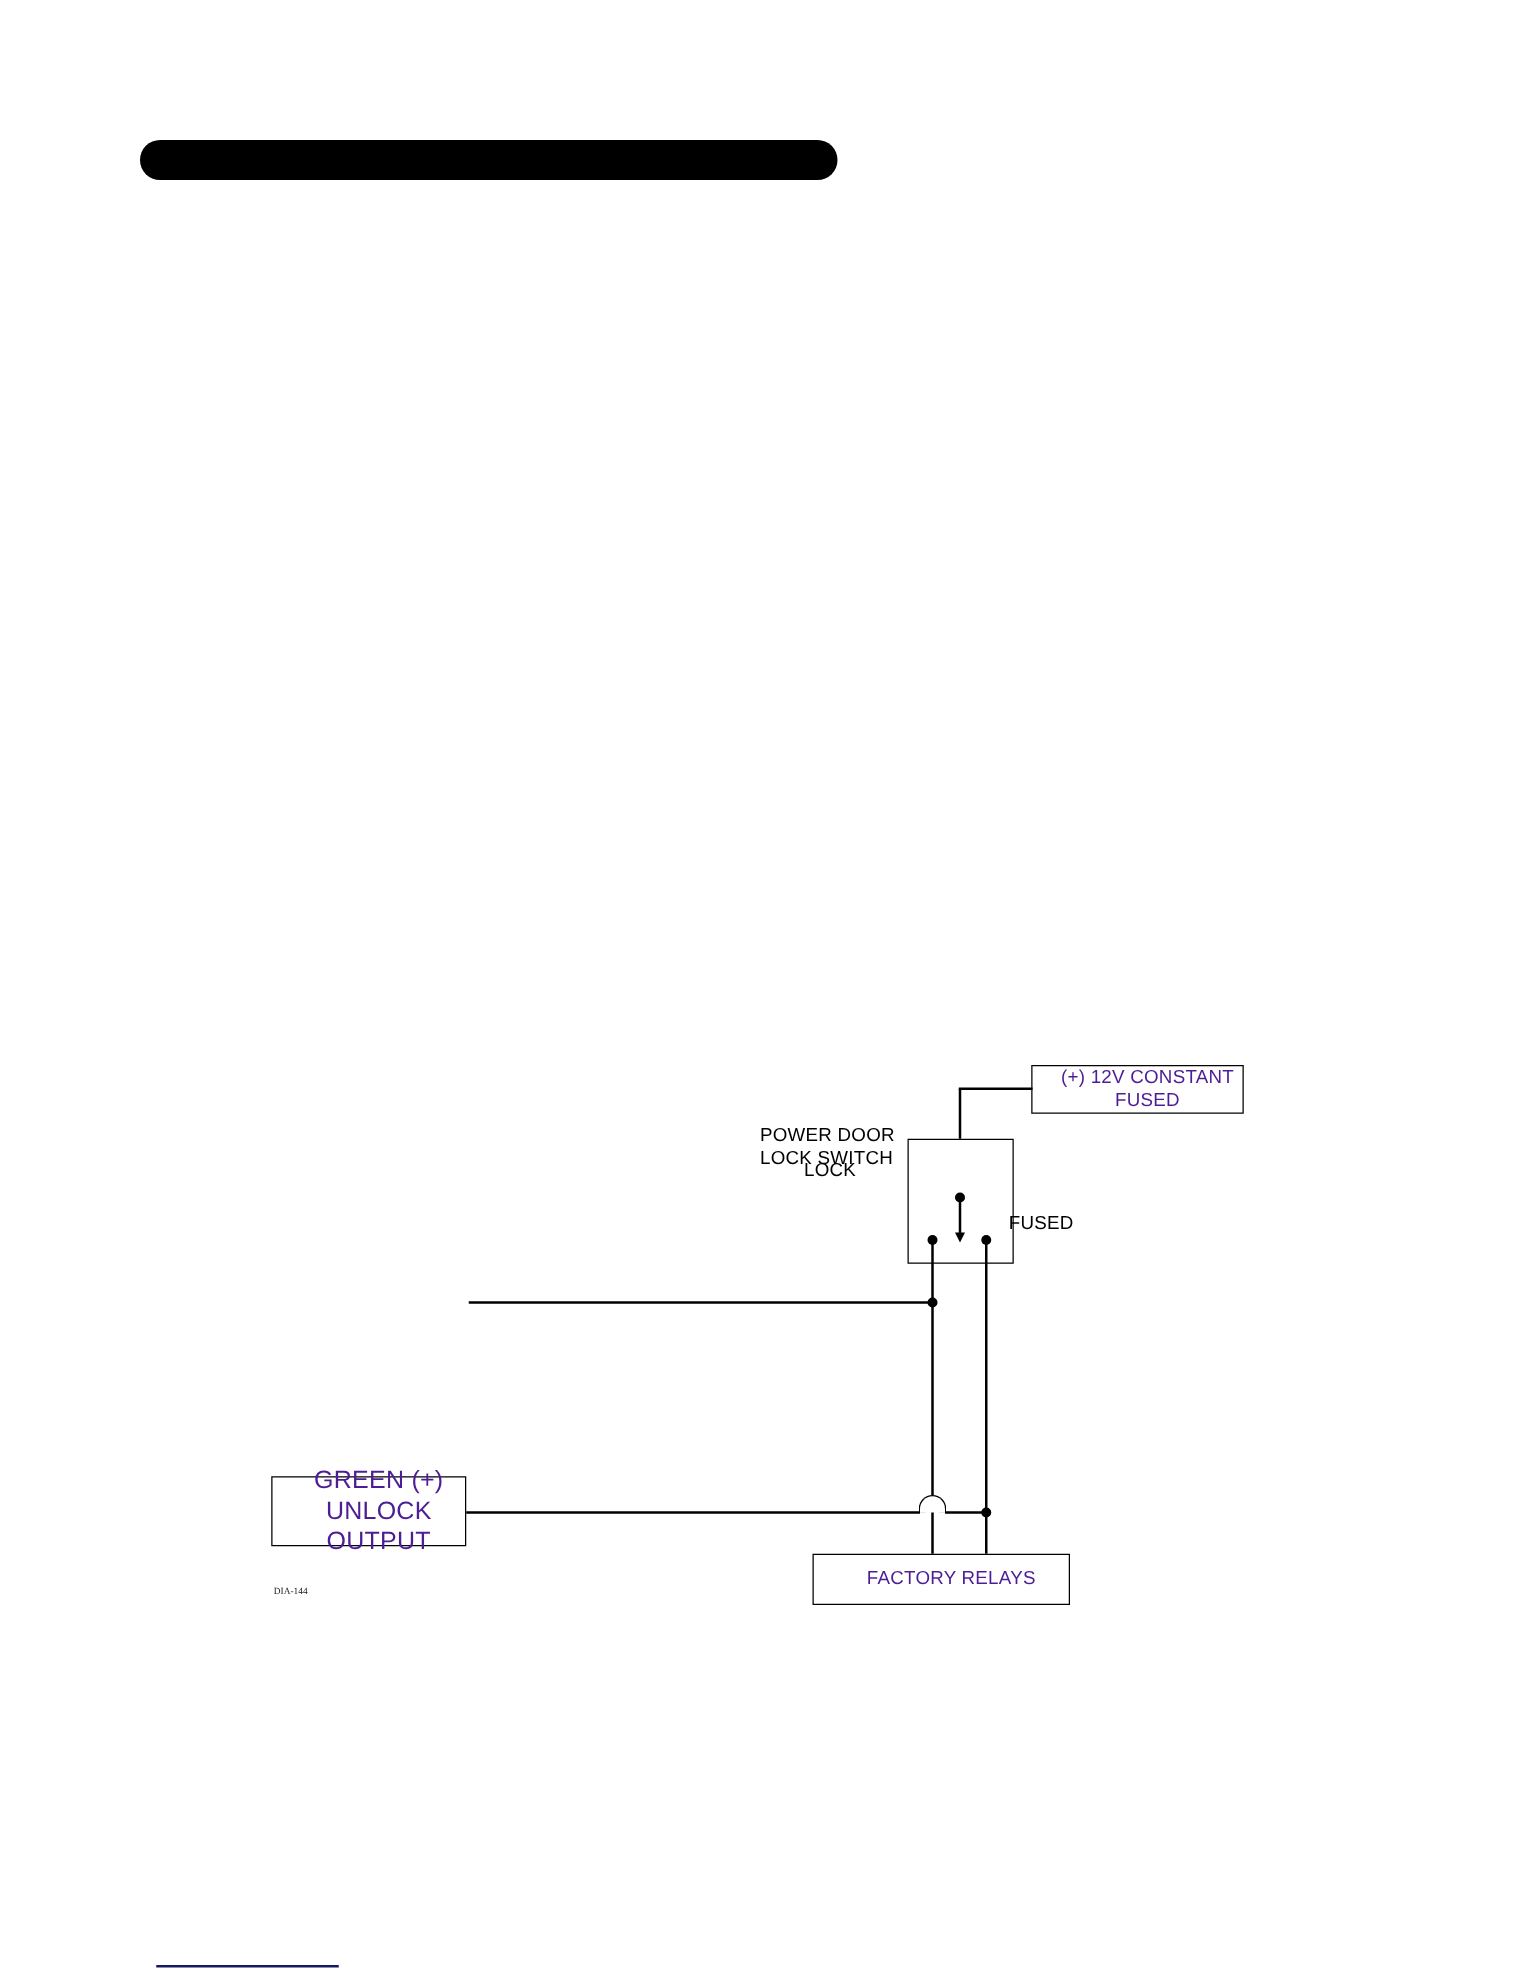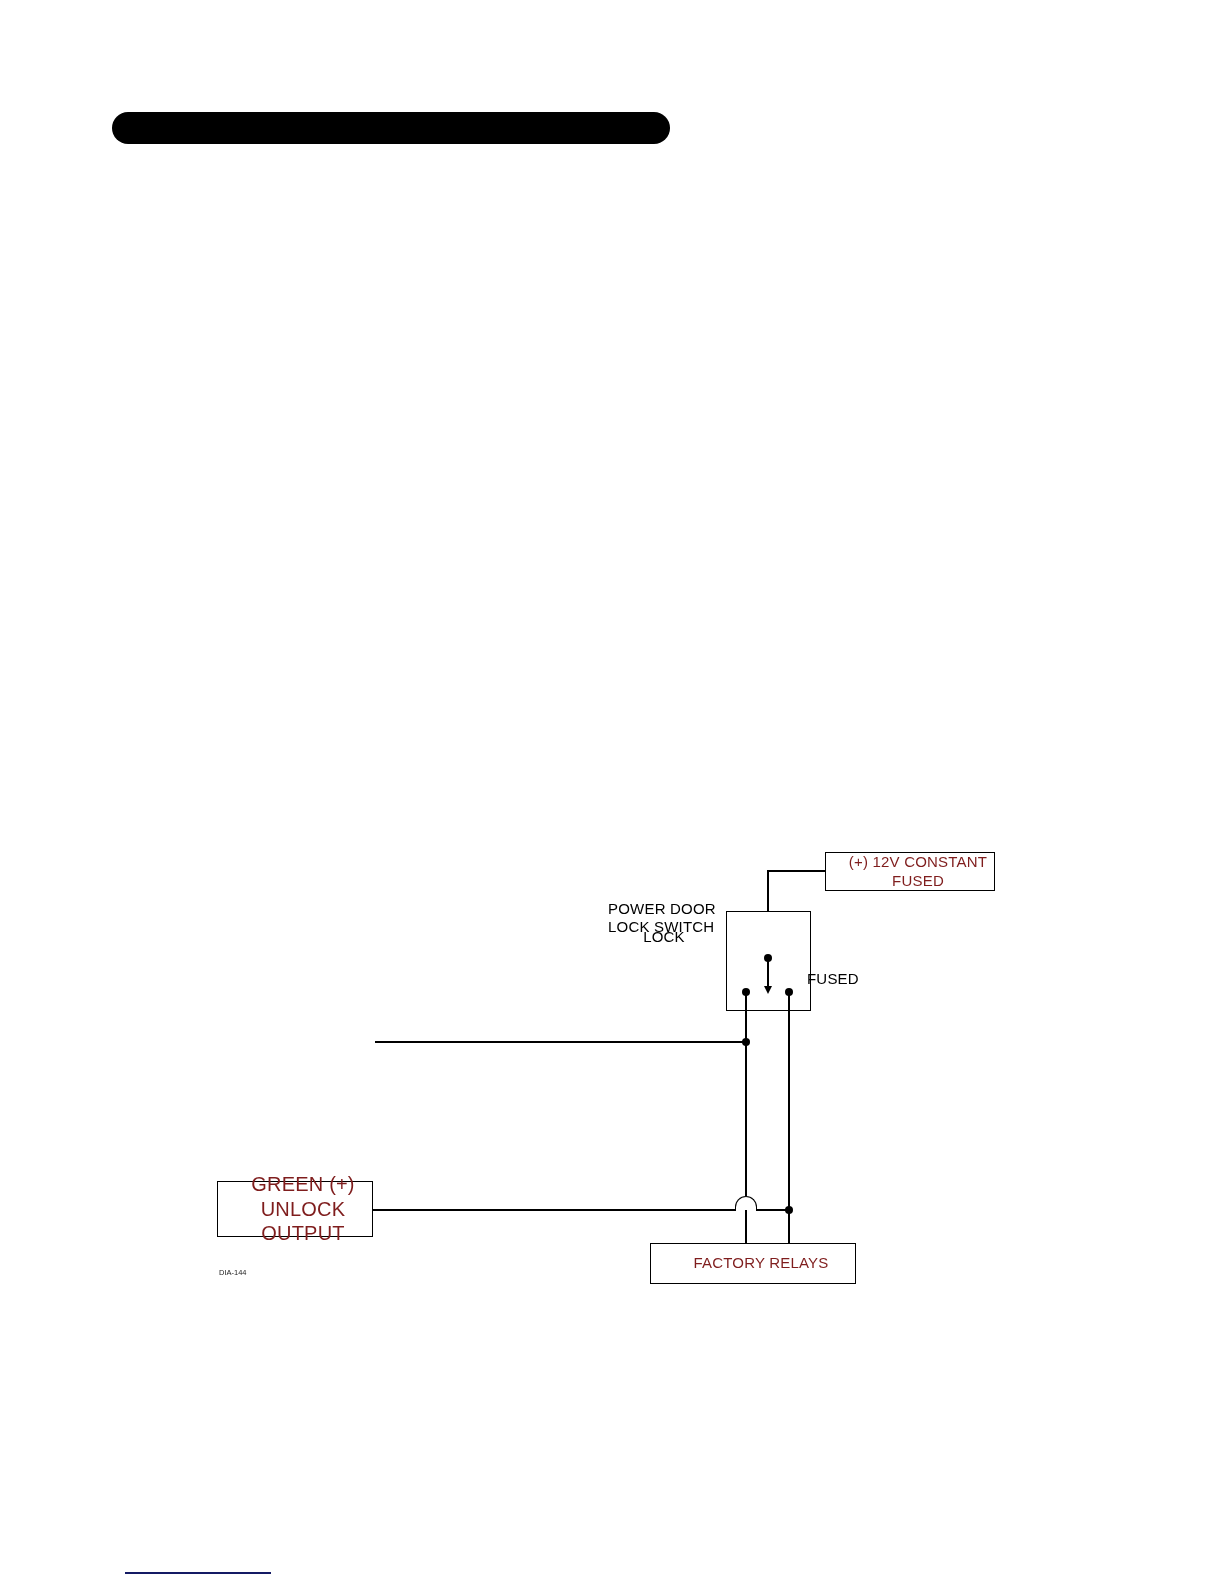--- a/index.html
+++ b/index.html
@@ -42,21 +42,21 @@
   
   .dbox {
     position: absolute;
     box-sizing: border-box;
     border: 1.6px solid #000000;
     background: #ffffff;
     display: flex;
     align-items: center;
     justify-content: center;
     text-align: center;
-    color: #7f1d1d;
+    color: #4c1d95;
     line-height: 1.22;
     letter-spacing: 0.2px;
     padding-left: 16px;
   }
   .wire {
     position: absolute;
     background: #000000;
   }
   .wire.h { height: 1.6px; }
   .wire.v { width: 1.6px; }
@@ -111,21 +111,21 @@
     text-align: center;
   }
   #label-unlock {
     left: 807px; top: 970px;
     font-size: 15px;
     text-align: left;
   }
   #label-diaid {
     left: 219px; top: 1268px;
     font-size: 7.5px;
-    font-family: Liberation Sans, sans-serif;
+    font-family: Liberation Serif, serif;
     letter-spacing: 0px;
     color: #222222;
   }
 
   
   .arrow-head {
     position: absolute;
     width: 0; height: 0;
     border-left: 4px solid transparent;
     border-right: 4px solid transparent;

